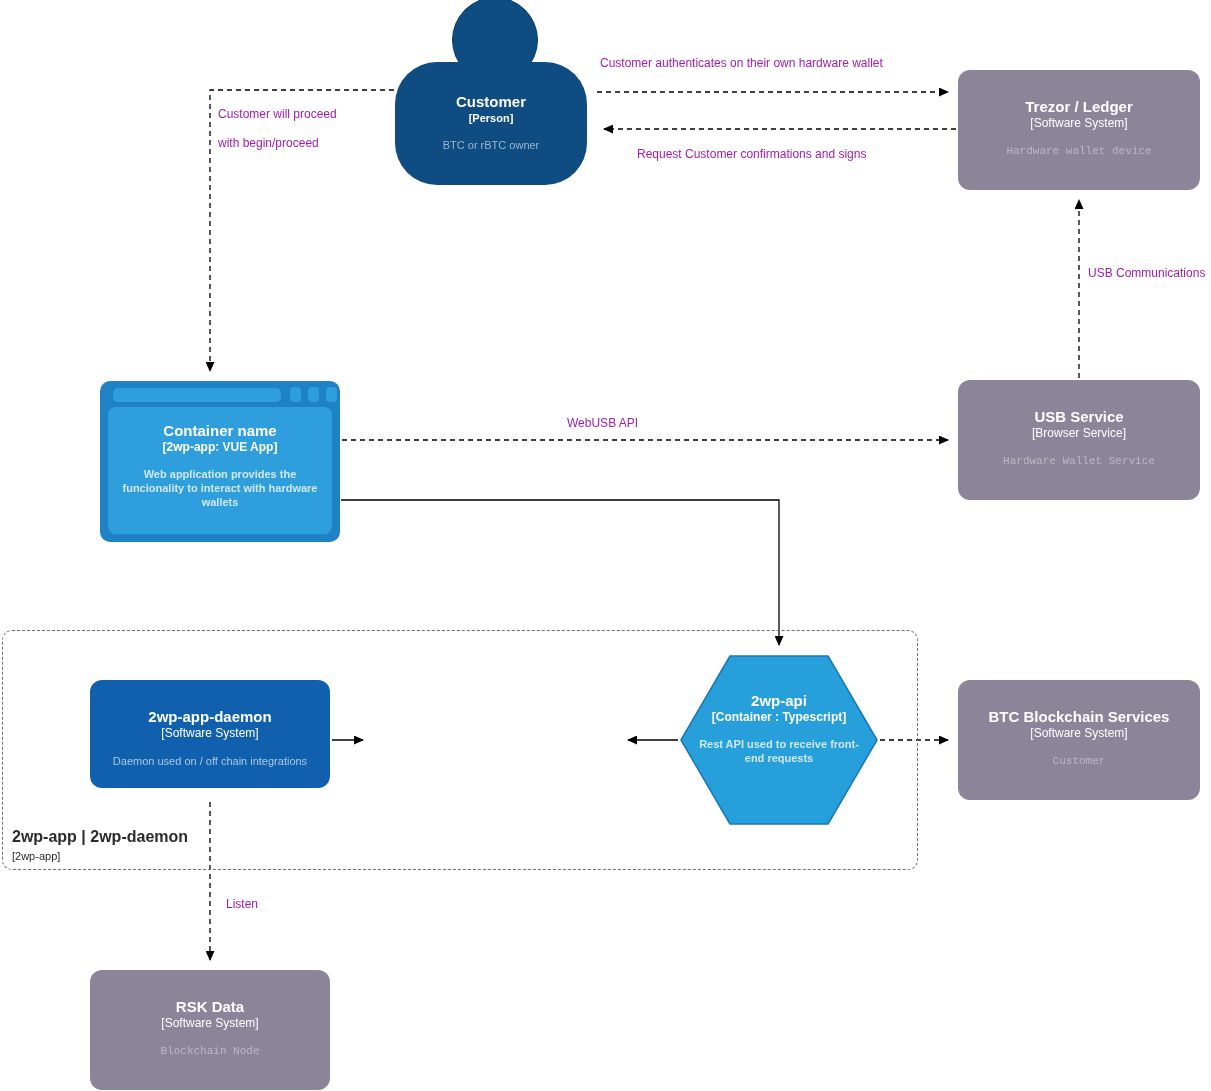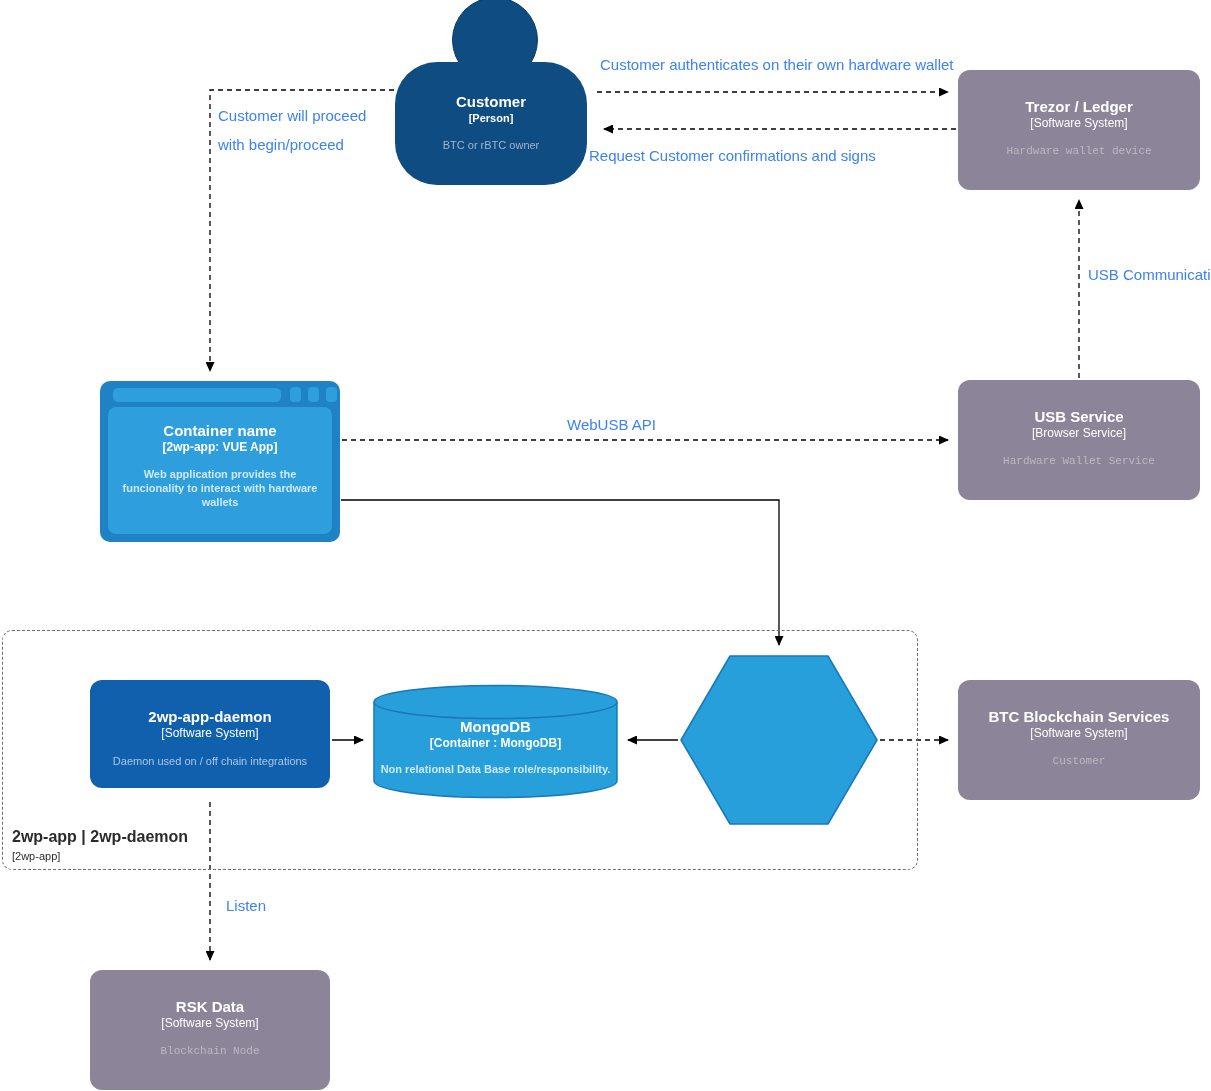--- a/index.html
+++ b/index.html
@@ -51,21 +51,21 @@
   .hex-text .node-meta{font-weight:bold;}
   .hex-text .node-desc{font-weight:bold;color:#cfe8f8;margin-top:12px;}
 
   
   .boundary{position:absolute;left:2px;top:630px;width:916px;height:240px;
     border:1.5px dashed #6e6e6e;border-radius:10px;box-sizing:border-box;}
   .boundary-title{position:absolute;left:9px;top:197px;font-size:16px;font-weight:bold;color:#2b2b2b;}
   .boundary-meta{position:absolute;left:9px;top:219px;font-size:11px;color:#2b2b2b;}
 
   
-  .edge-label{position:absolute;font-size:15px;color:#3b82f6;white-space:nowrap;}
+  .edge-label{position:absolute;font-size:12px;color:#a21caf;white-space:nowrap;}
 </style>
 </head>
 <body>
 
 <div class="canvas">
 
   <svg class="wires" width="1211" height="1091" viewBox="0 0 1211 1091">
     <defs>
       <marker id="arr" markerWidth="11" markerHeight="9" refX="9" refY="4.5" orient="auto" markerUnits="userSpaceOnUse">
         <path d="M0,0 L10,4.5 L0,9 z" fill="#000"></path>
@@ -120,51 +120,45 @@
     <div class="node-meta">[Browser Service]</div>
     <div class="node-desc">Hardware Wallet Service</div>
   </div>
 
   <div class="node daemon" style="left:90px;top:680px;">
     <div class="node-title">2wp-app-daemon</div>
     <div class="node-meta">[Software System]</div>
     <div class="node-desc">Daemon used on / off chain integrations</div>
   </div>
 
-  <div class="node mongo">
-    <svg width="245" height="116" viewBox="0 0 245 116">
-      <path d="M1,18 A121.5,16.5 0 0 1 244,18 L244,97 A121.5,16.5 0 0 1 1,97 Z" fill="#269fda" stroke="#1878b8" stroke-width="1.5"></path>
-      <path d="M1,18 A121.5,16.5 0 0 0 244,18" fill="none" stroke="#1878b8" stroke-width="1.5"></path>
-    </svg>
-    <div class="mongo-text">
-      <div class="node-title">MongoDB</div>
-      <div class="node-meta">[Container : MongoDB]</div>
-      <div class="node-desc">Non relational Data Base role/responsibility.</div>
-    </div>
-  </div>
 
   <div class="node hex">
     <svg width="198" height="170" viewBox="0 0 198 170">
       <polygon points="1,85 50,1 148,1 197,85 148,169 50,169" fill="#269fda" stroke="#1878b8" stroke-width="1.5" stroke-linejoin="round"></polygon>
     </svg>
+    <div class="hex-text">
+      <div class="node-title">2wp-api</div>
+      <div class="node-meta">[Container : Typescript]</div>
+      <div class="node-desc">Rest API used to receive front-end requests</div>
+    </div>
   </div>
 
   <div class="node ext" style="left:958px;top:680px;">
     <div class="node-title">BTC Blockchain Services</div>
     <div class="node-meta">[Software System]</div>
     <div class="node-desc">Customer</div>
   </div>
 
   <div class="node ext" style="left:90px;top:970px;width:240px;">
     <div class="node-title">RSK Data</div>
     <div class="node-meta">[Software System]</div>
     <div class="node-desc">Blockchain Node</div>
   </div>
 
   <div class="edge-label" style="left:600px;top:56px;">Customer authenticates on their own hardware wallet</div>
-  <div class="edge-label" style="left:589px;top:147px;text-align:right;">Request Customer confirmations and signs</div>
+  <div class="edge-label" style="left:637px;top:147px;text-align:right;">Request Customer confirmations and signs</div>
   <div class="edge-label" style="left:218px;top:107px;">Customer will proceed</div>
   <div class="edge-label" style="left:218px;top:136px;">with begin/proceed</div>
   <div class="edge-label" style="left:567px;top:416px;">WebUSB API</div>
   <div class="edge-label" style="left:1088px;top:266px;">USB Communications</div>
   <div class="edge-label" style="left:226px;top:897px;">Listen</div>
 
 </div>
 
 </body></html>

